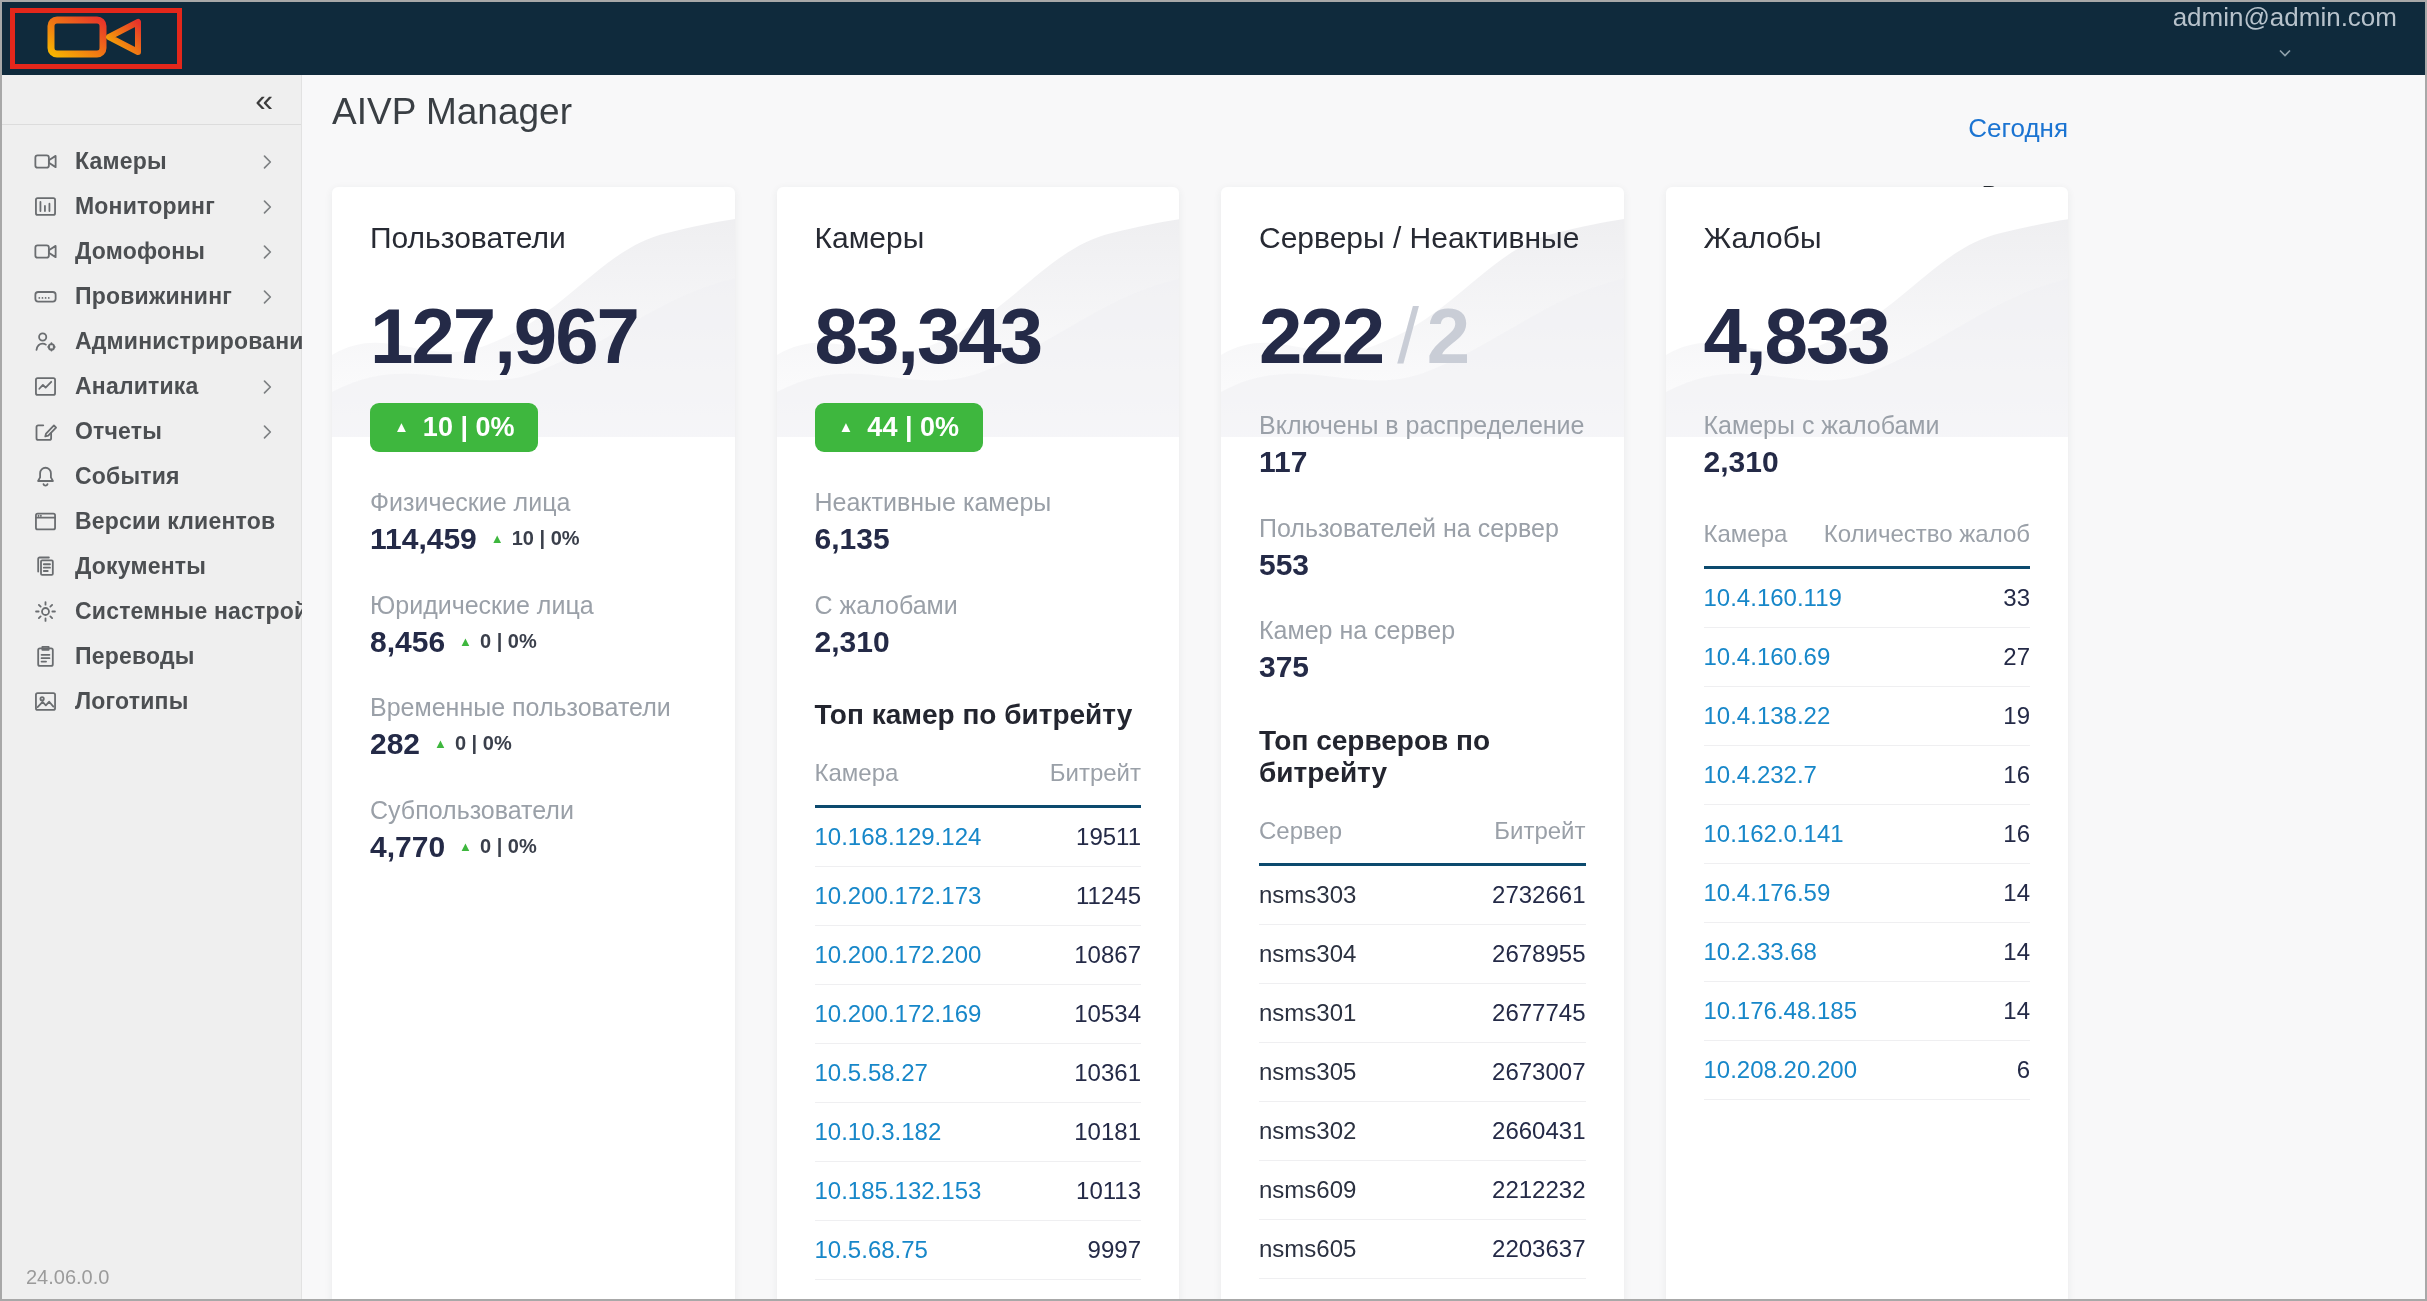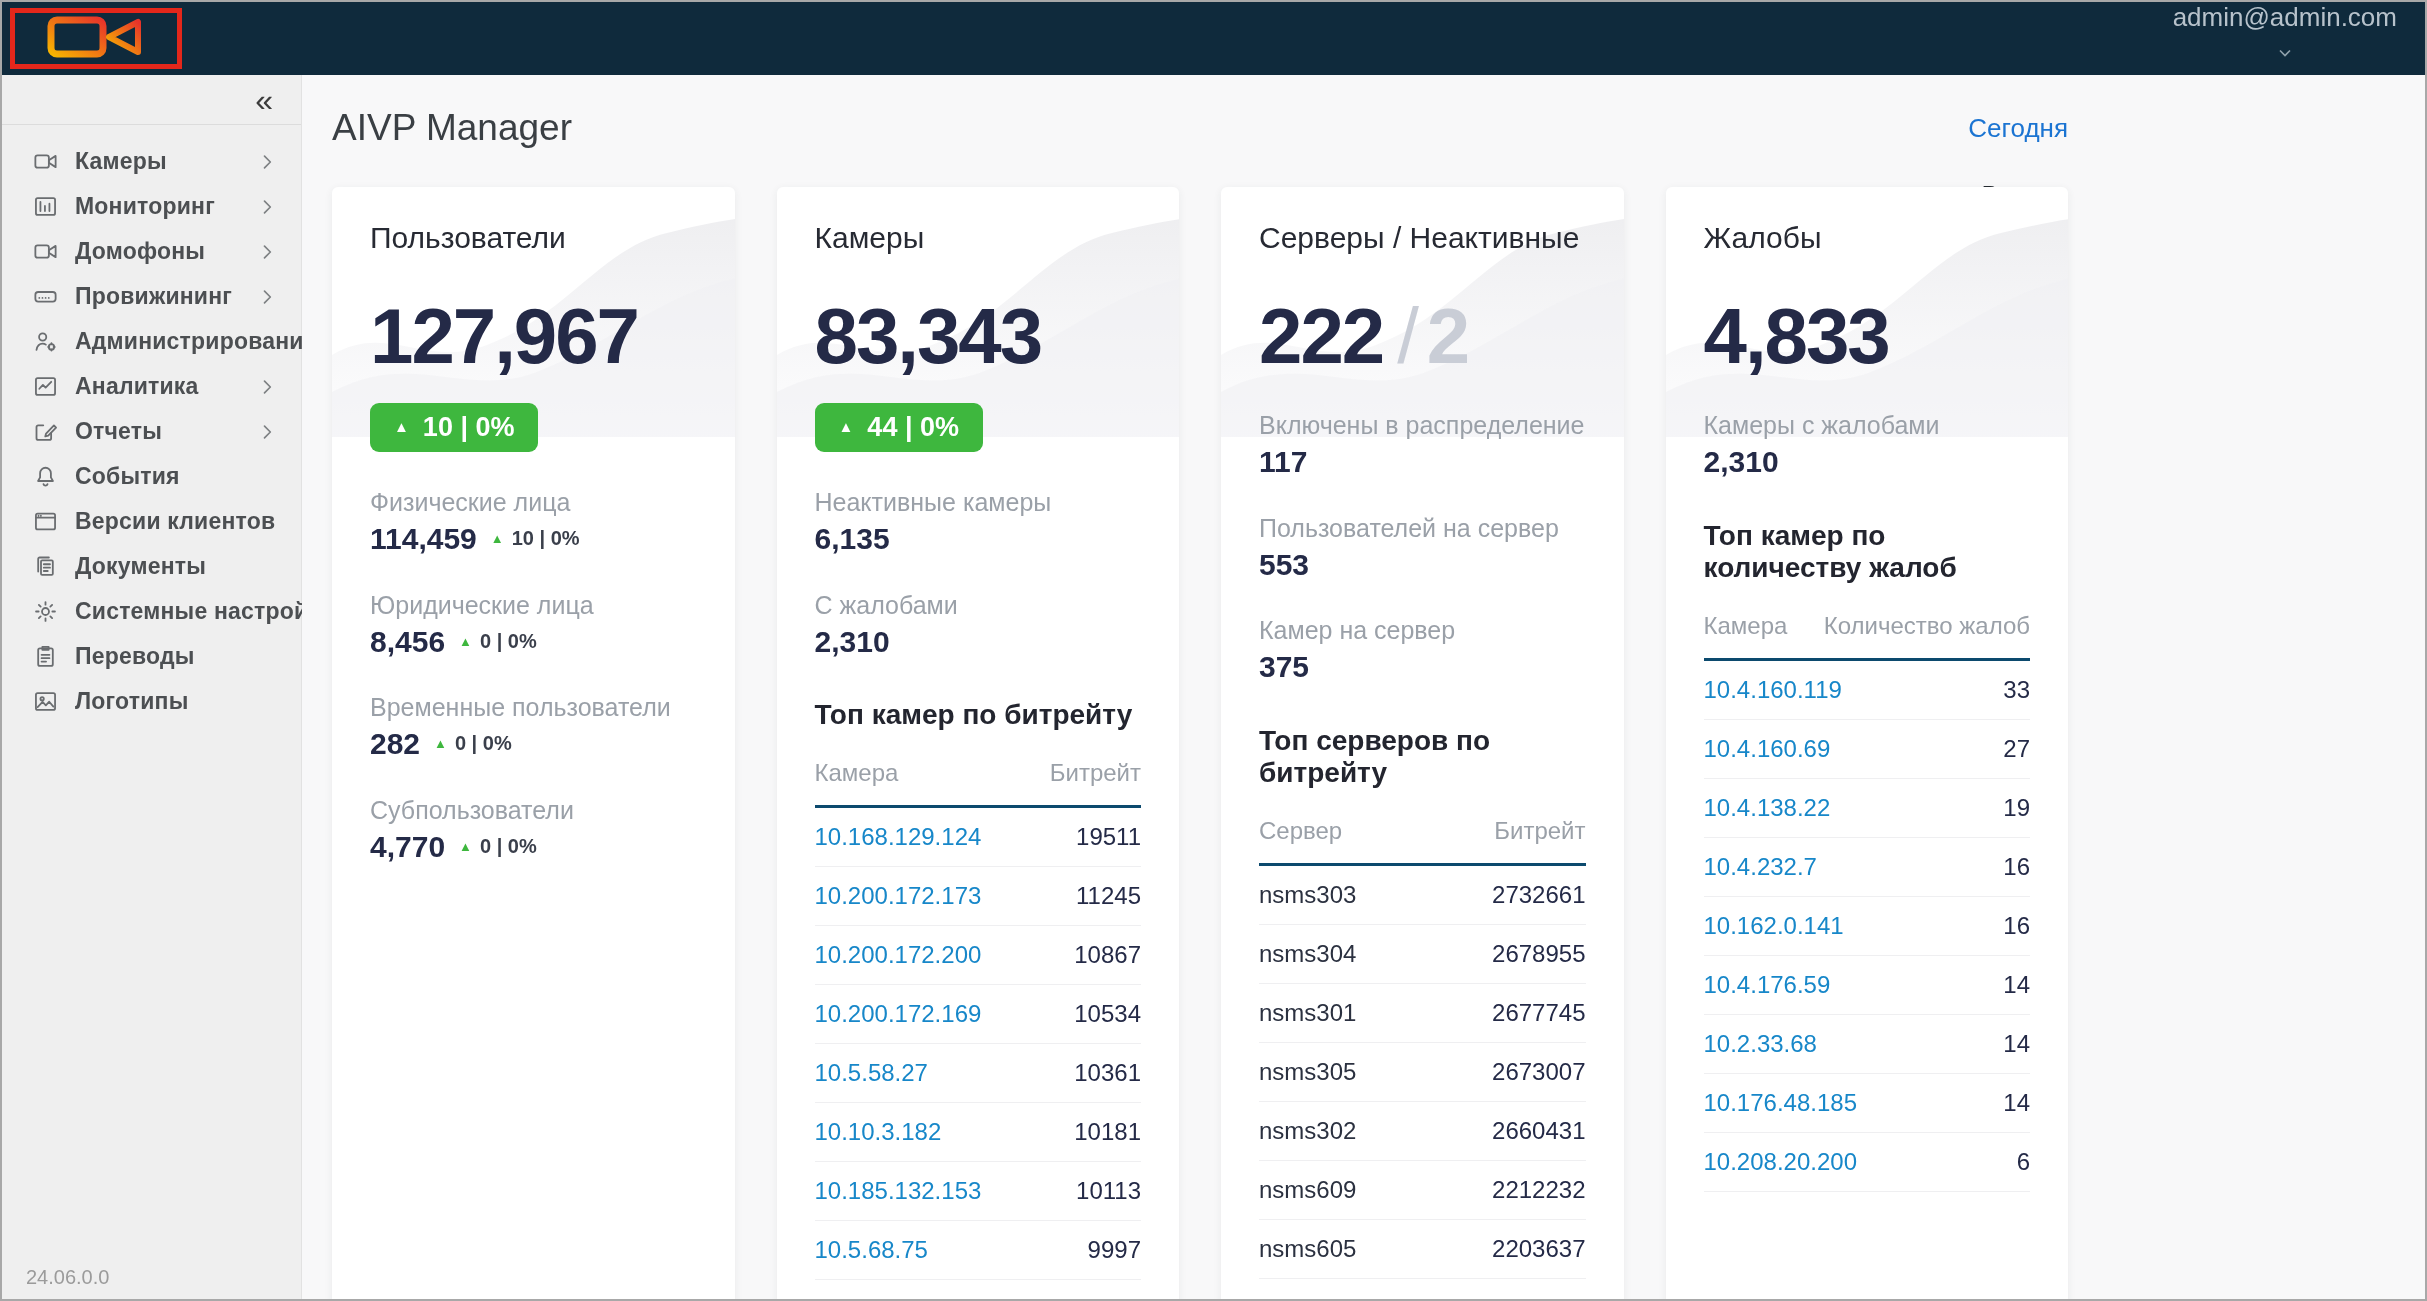--- a/index.html
+++ b/index.html
@@ -35,21 +35,21 @@
   .nav-item .ic svg{width:27px;height:27px;stroke:currentColor;fill:none;stroke-width:1.6;stroke-linecap:round;stroke-linejoin:round;}
   .nav-item .lbl{font-size:23px;font-weight:700;letter-spacing:.2px;flex:1 1 auto;white-space:nowrap;}
   .nav-item .chev{width:20px;height:20px;color:#7d8083;}
   .nav-item .chev svg{width:20px;height:20px;stroke:currentColor;fill:none;stroke-width:2;stroke-linecap:round;stroke-linejoin:round;}
   .sidebar .version{position:absolute;left:24px;bottom:10px;font-size:20px;color:#9b9b9b;}
 
   
   .main{position:absolute;left:300px;top:73px;right:0;bottom:0;background:var(--main-bg);overflow:hidden;}
   .content{width:1736px;margin-left:30px;position:relative;}
   .header-row{position:relative;height:112px;}
-  .page-title{position:absolute;left:0;top:32px;font-size:37px;font-weight:400;color:#3a3f44;}
+  .page-title{position:absolute;left:0;top:16px;font-size:37px;font-weight:400;color:#3a3f44;}
   .header-controls{position:absolute;right:0;top:38px;display:flex;align-items:center;gap:42px;}
   .date-input{width:238px;font-size:24px;color:#8b929c;background:transparent;border:none;border-bottom:2px solid #98a2ac;padding:0 4px 8px 4px;text-align:center;font-family:"Liberation Sans",sans-serif;outline:none;}
   .range-tabs{display:flex;align-items:center;gap:36px;flex-direction:column;}
   .range-tab{font-size:26px;font-weight:500;color:#262b31;cursor:pointer;background:none;border:none;font-family:"Liberation Sans",sans-serif;}
   .range-tab.active{color:var(--tab-blue);}
 
   
   .cards{display:grid;grid-template-columns:repeat(4,1fr);gap:42px;height:1180px;}
   .card{background:#fff;border-radius:6px;box-shadow:0 2px 8px rgba(40,50,60,.07);padding:34px 38px;position:relative;overflow:hidden;}
   .card > *{position:relative;z-index:1;}
@@ -462,21 +462,20 @@
             </svg>
             <div class="card-title">Жалобы</div>
             <div class="big-row"><span>4,833</span></div>
             <div class="substat">
               <div class="s-label">Камеры с жалобами</div>
               <div class="s-row">
                 <div class="s-value">2,310</div>
               </div>
             </div>
             <div class="table-block">
-              <div class="table-title">Топ камер по количеству жалоб</div>
               <div class="thead">
                 <span class="th">Камера</span>
                 <span class="th">Количество жалоб</span>
               </div>
               <div class="trow">
                 <span class="tname link">10.4.160.119</span>
                 <span class="tval">33</span>
               </div>
               <div class="trow">
                 <span class="tname link">10.4.160.69</span>

